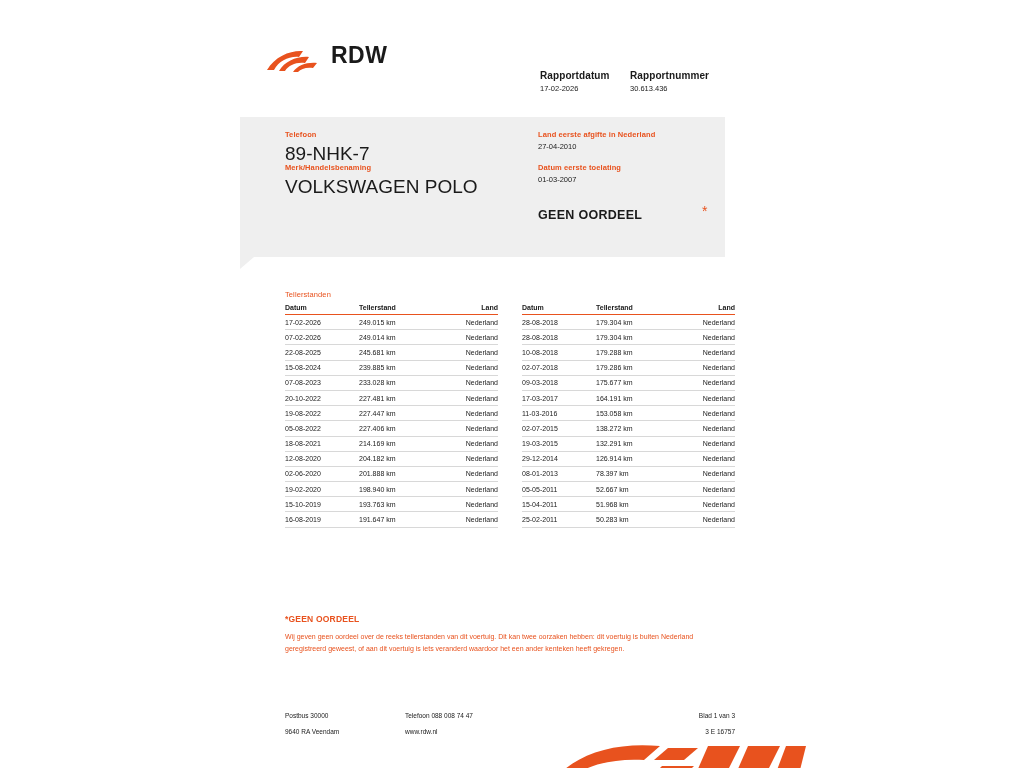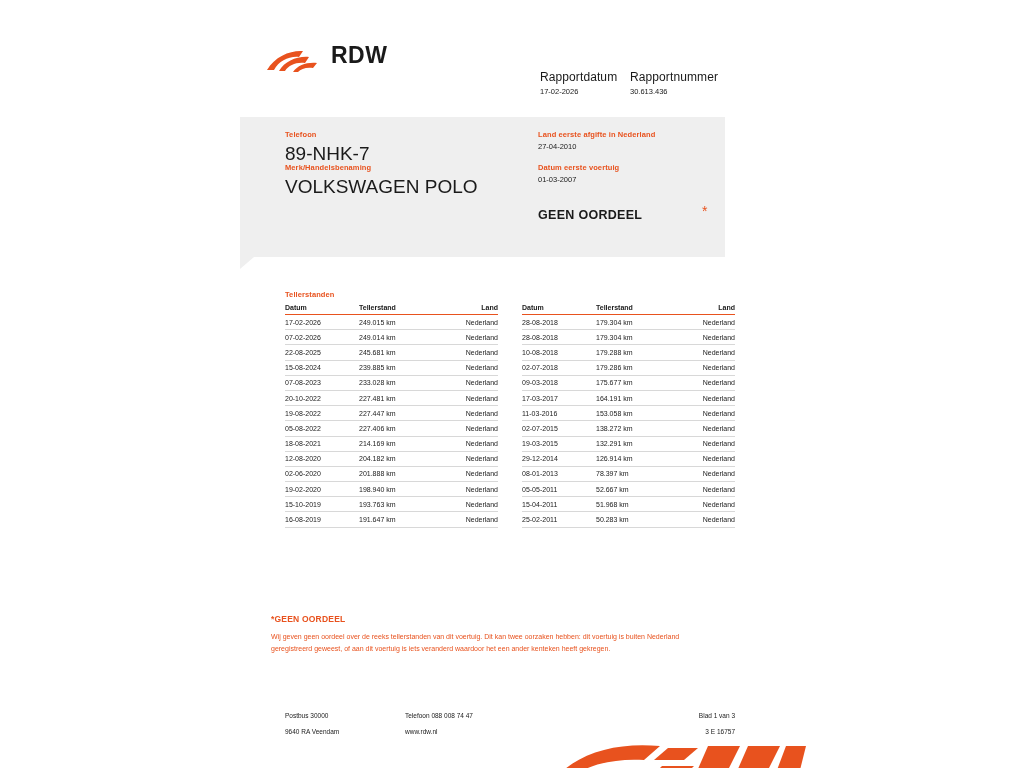--- a/index.html
+++ b/index.html
@@ -69,22 +69,22 @@
     left: 300px;
     top: 40px;
     width: 220px;
   }
   .meta-col {
     display: inline-block;
     vertical-align: top;
   }
   .meta-col.first { width: 90px; }
   .meta-label {
-    font-size: 12px;
-    font-weight: normal;
+    font-size: 10px;
+    font-weight: bold;
     color: #1a1a1a;
     letter-spacing: 0.1px;
     white-space: nowrap;
   }
   .meta-value {
     font-size: 7.5px;
     color: #1a1a1a;
     margin-top: 3px;
     white-space: nowrap;
   }
@@ -149,21 +149,21 @@
 
   
   .table-section {
     position: absolute;
     left: 285px;
     top: 278px;
     width: 450px;
   }
   .section-title {
     font-size: 7.5px;
-    font-weight: bold;
+    font-weight: normal;
     color: #e8521e;
     margin-bottom: 5px;
     letter-spacing: 0.1px;
   }
   .tables {
     display: flex;
     gap: 24px;
   }
   table.tellers {
     border-collapse: collapse;
@@ -187,21 +187,21 @@
     border-bottom: 0.6px solid #d8d8d8;
     white-space: nowrap;
   }
   table.tellers col.c-date { width: 74px; }
   table.tellers col.c-stand { width: 78px; }
   table.tellers col.c-land { width: 61px; }
 
   
   .footnote {
     position: absolute;
-    left: 271px;
+    left: 285px;
     top: 602px;
     width: 420px;
   }
   .footnote-title {
     font-size: 8.5px;
     font-weight: bold;
     color: #e8521e;
     letter-spacing: 0.2px;
   }
   .footnote-title .star { color: #e8521e; }
@@ -270,21 +270,21 @@
     </div>
     <div class="p-merk">
       <div class="field-label">Merk/Handelsbenaming</div>
       <div class="field-value">VOLKSWAGEN POLO</div>
     </div>
     <div class="p-afgifte">
       <div class="field-label">Land eerste afgifte in Nederland</div>
       <div class="field-value small">27-04-2010</div>
     </div>
     <div class="p-toelating">
-      <div class="field-label">Datum eerste voertuig</div>
+      <div class="field-label">Datum eerste toelating</div>
       <div class="field-value small">01-03-2007</div>
     </div>
     <div class="verdict">GEEN OORDEEL</div>
     <div class="verdict-star">*</div>
   </div>
   <div class="panel-tail"></div>
 
   <div class="table-section">
     <div class="section-title">Tellerstanden</div>
     <div class="tables">

